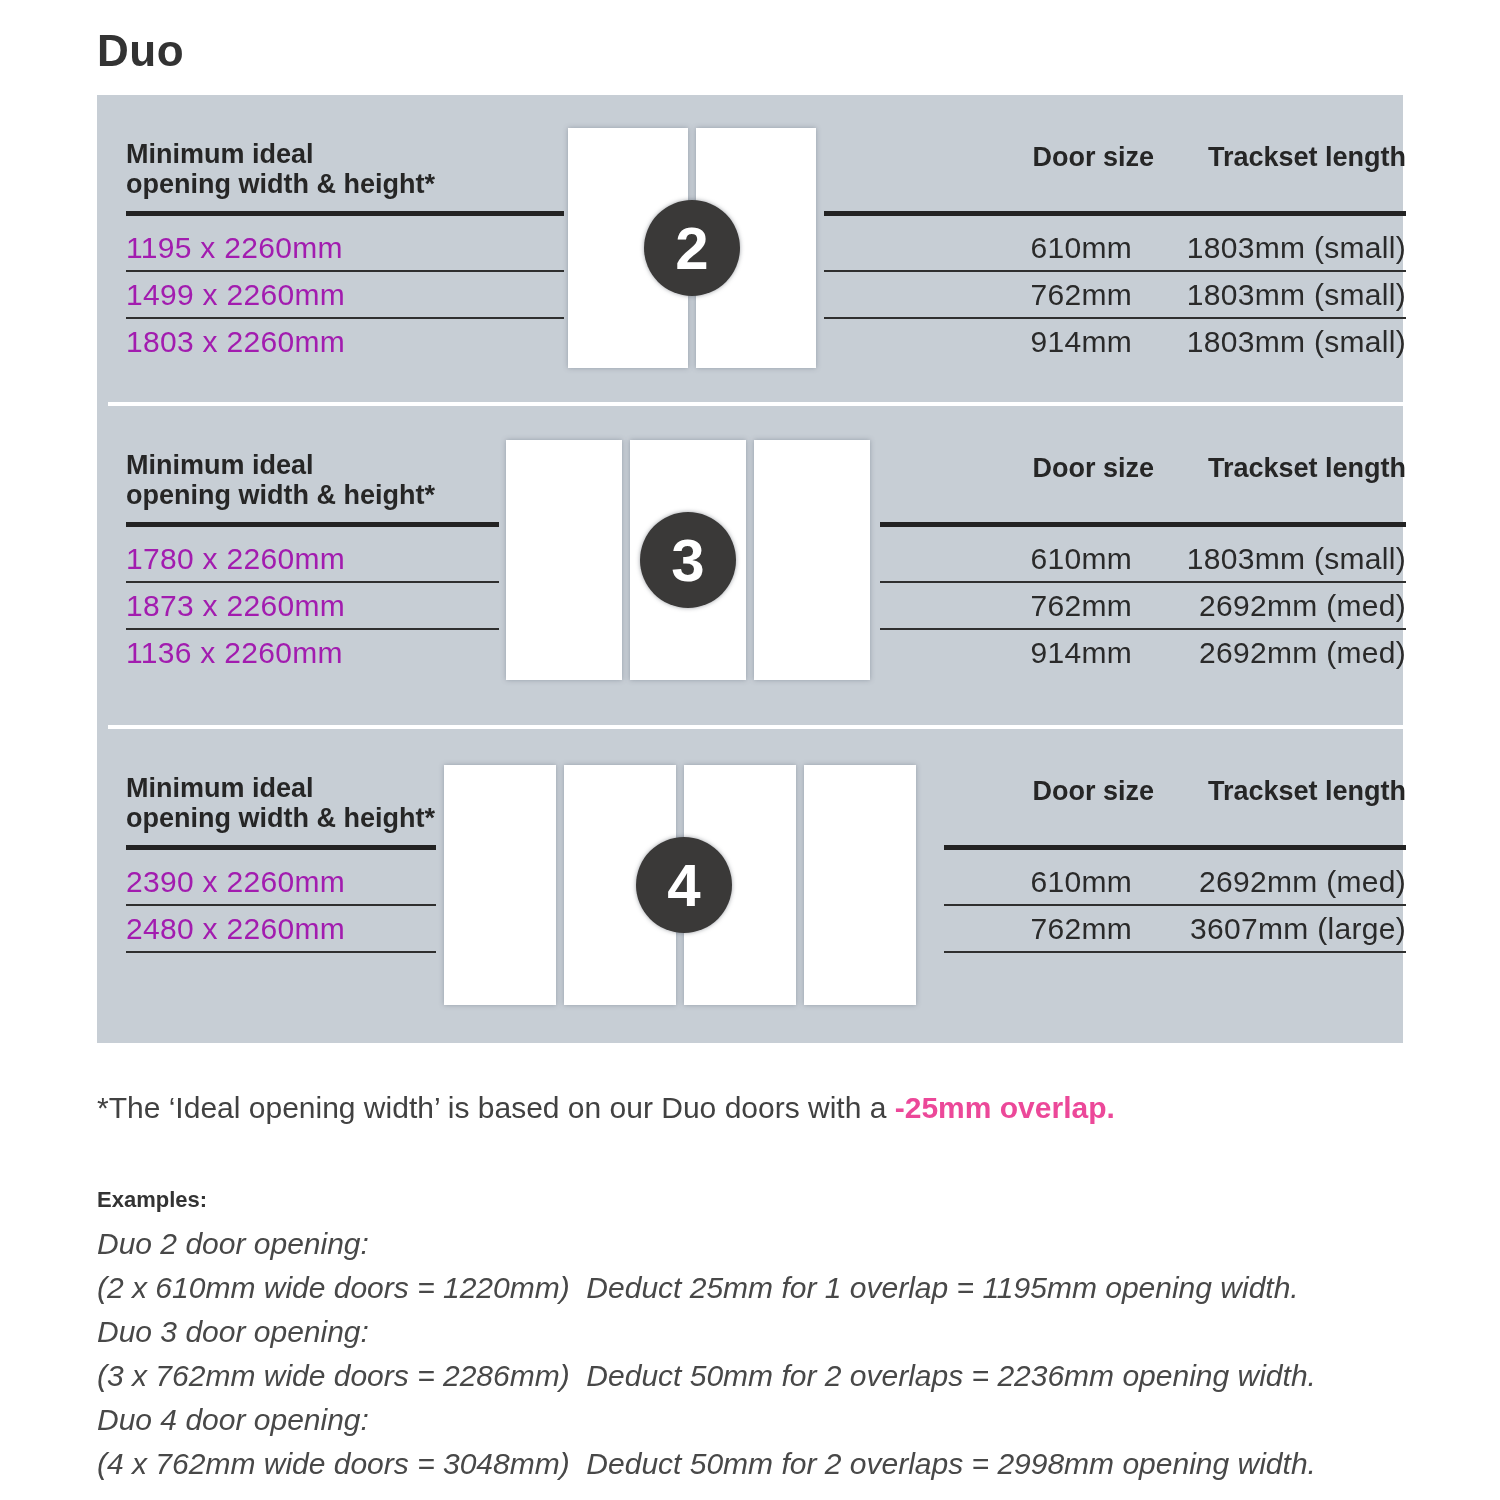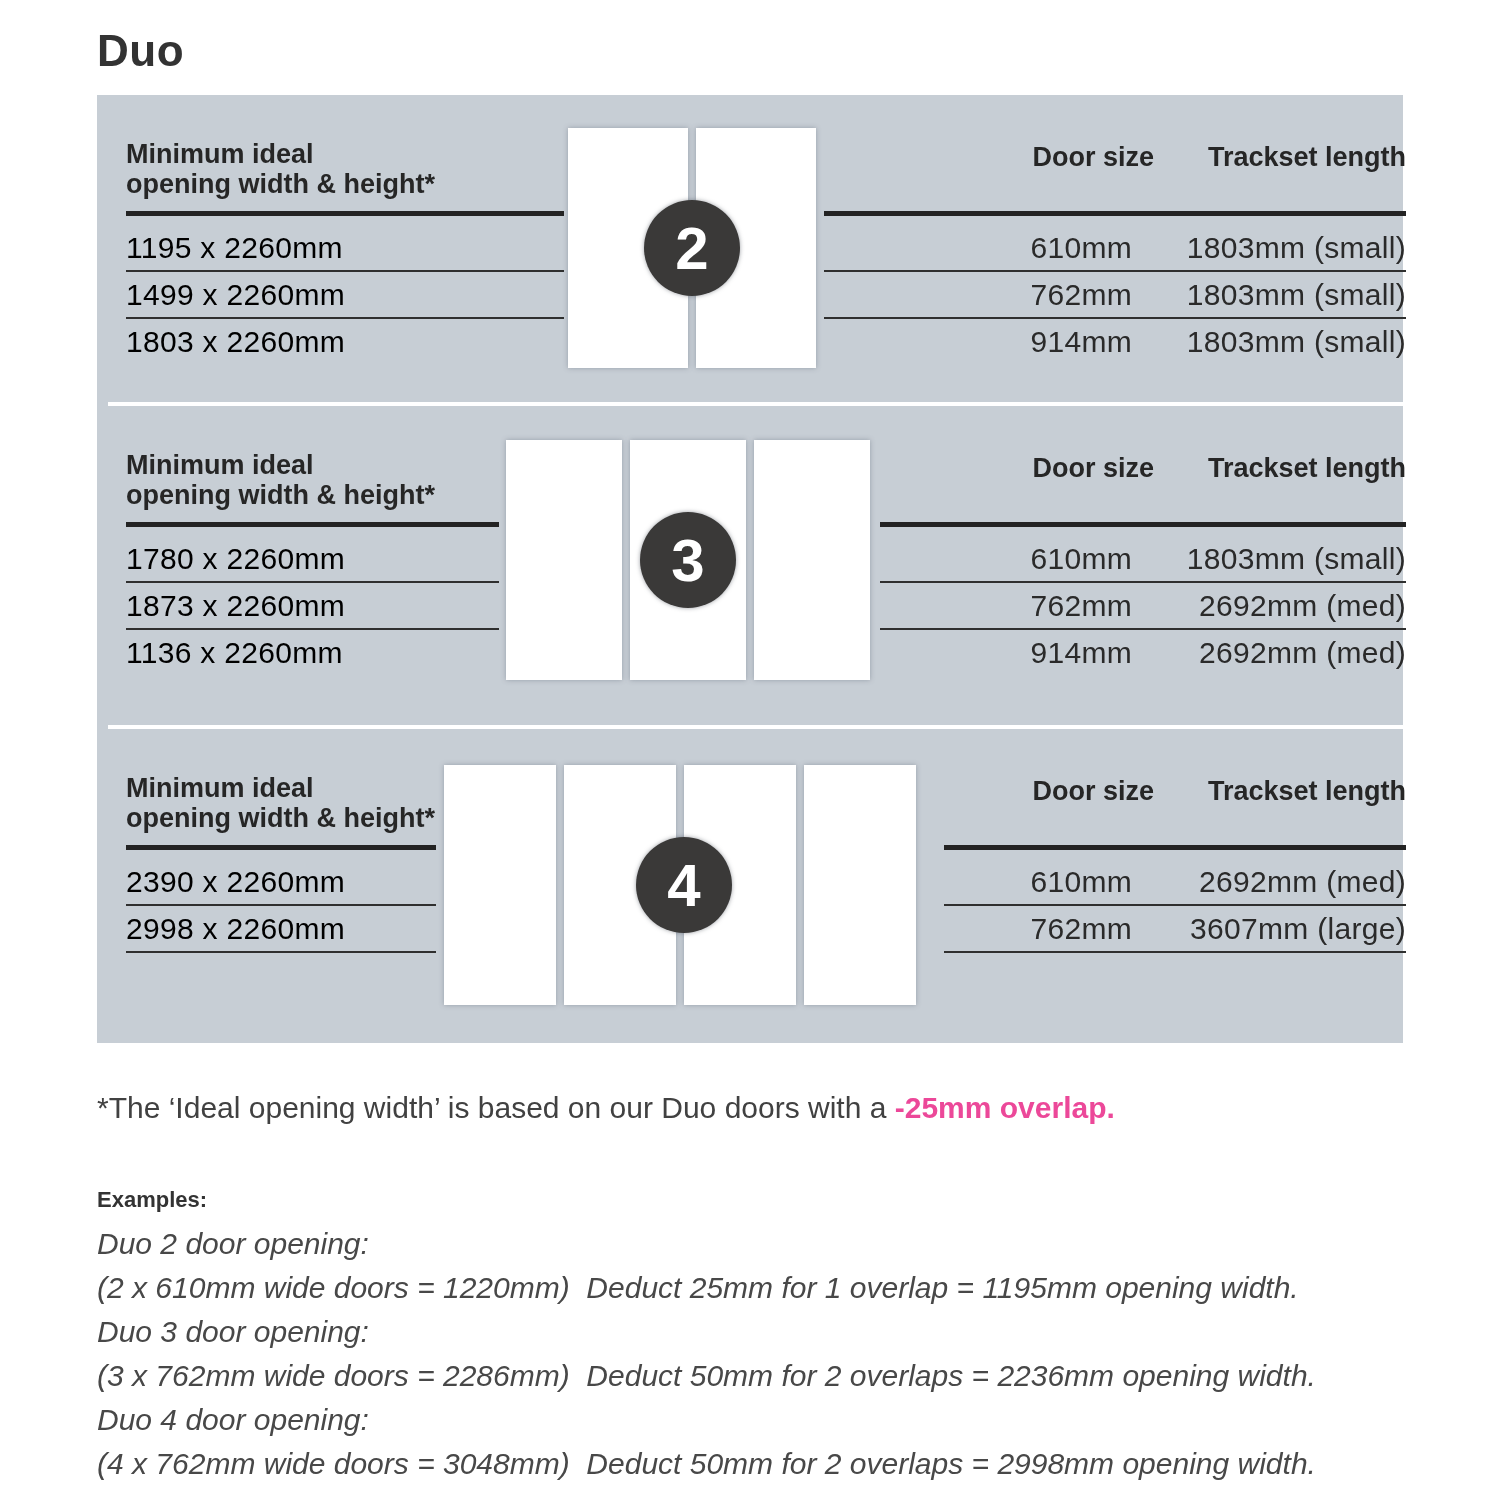--- a/index.html
+++ b/index.html
@@ -31,21 +31,21 @@
   .sec-2 .min-col{left:13px;width:373px;}
   .sec-3 .min-col{left:13px;width:310px;}
 
   .min-heading{
     position:absolute;top:44px;left:0;
     font-size:27px;font-weight:700;line-height:30px;color:#262626;
   }
   .rule-thick{position:absolute;top:116px;left:0;right:0;height:5px;background:#232323;}
   .rows{position:absolute;top:130px;left:0;right:0;}
   .min-row{
-    height:45px;line-height:45px;font-size:30px;letter-spacing:0.3px;color:#000000;
+    height:45px;line-height:45px;font-size:30px;letter-spacing:0.3px;color:#a21caf;
     border-bottom:2px solid #2f2f2f;
   }
   .min-row.no-rule{border-bottom:none;}
 
   .doors{position:absolute;display:flex;gap:8px;}
   .sec-1 .doors{left:455px;top:33px;}
   .sec-2 .doors{left:393px;top:34px;}
   .sec-3 .doors{left:331px;top:36px;}
   .door{background:#ffffff;height:240px;box-shadow:0 0 5px rgba(90,100,115,0.45);}
   .sec-1 .door{width:120px;}
@@ -184,21 +184,21 @@
 
   <section class="spec sec-3">
     <div class="min-col">
       <div class="min-heading">
         <div>Minimum ideal</div>
         <div>opening width &amp; height*</div>
       </div>
       <div class="rule-thick"></div>
       <div class="rows">
         <div class="min-row">2390 x 2260mm</div>
-        <div class="min-row">2998 x 2260mm</div>
+        <div class="min-row">2480 x 2260mm</div>
       </div>
     </div>
     <div class="doors">
       <div class="door"></div>
       <div class="door"></div>
       <div class="door"></div>
       <div class="door"></div>
     </div>
     <div class="badge">4</div>
     <div class="right-col">

